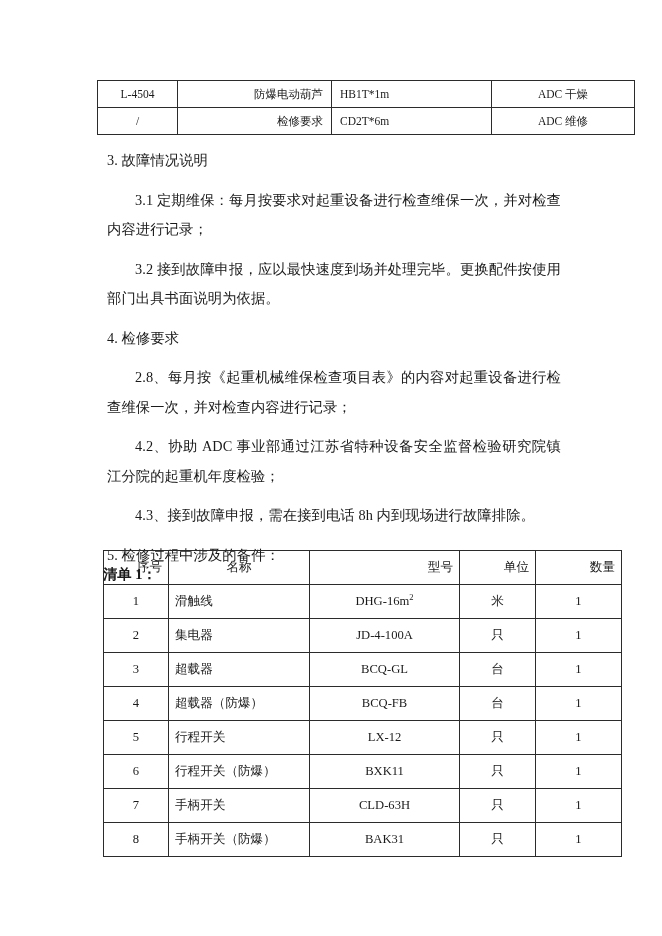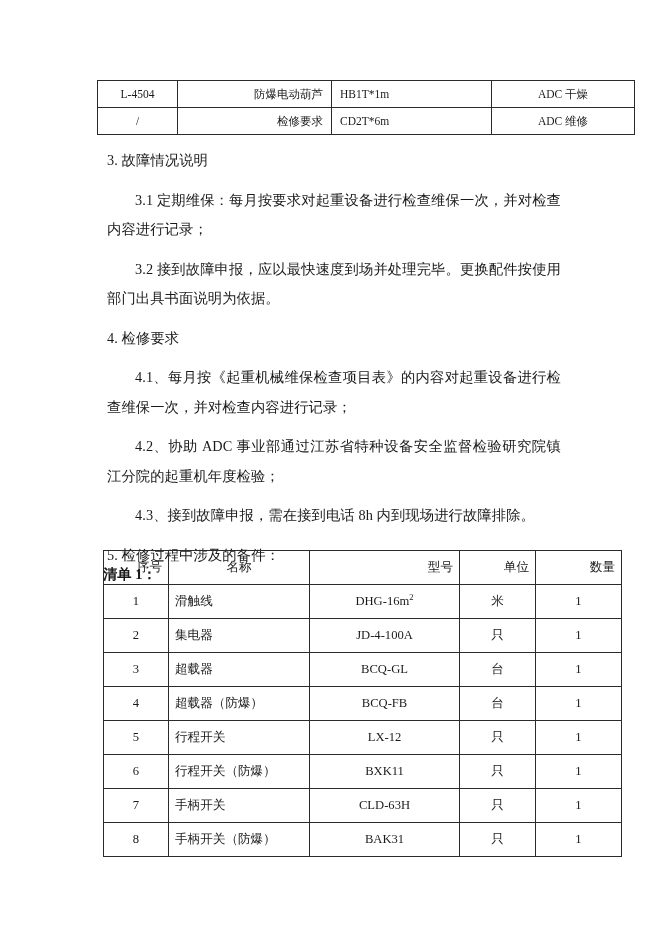--- a/index.html
+++ b/index.html
@@ -126,21 +126,21 @@
         <td class="tt-c4">ADC 维修</td>
       </tr>
     </tbody>
   </table>
 
   <div class="body-text">
     <p class="p">3. 故障情况说明</p>
     <p class="p indent">3.1 定期维保：每月按要求对起重设备进行检查维保一次，并对检查内容进行记录；</p>
     <p class="p indent">3.2 接到故障申报，应以最快速度到场并处理完毕。更换配件按使用部门出具书面说明为依据。</p>
     <p class="p">4. 检修要求</p>
-    <p class="p indent">4.1、每月按《起重机械维保检查项目表》的内容对起重设备进行检查维保一次，并对检查内容进行记录；</p>
+    <p class="p indent">2.8、每月按《起重机械维保检查项目表》的内容对起重设备进行检查维保一次，并对检查内容进行记录；</p>
     <p class="p indent">4.2、协助 ADC 事业部通过江苏省特种设备安全监督检验研究院镇江分院的起重机年度检验；</p>
     <p class="p indent">4.3、接到故障申报，需在接到电话 8h 内到现场进行故障排除。</p>
     <p class="p">5. 检修过程中涉及的备件：</p>
   </div>
 
   <div class="list-heading">清单 1：</div>
 
   <table class="parts-table">
     <thead>
       <tr>

